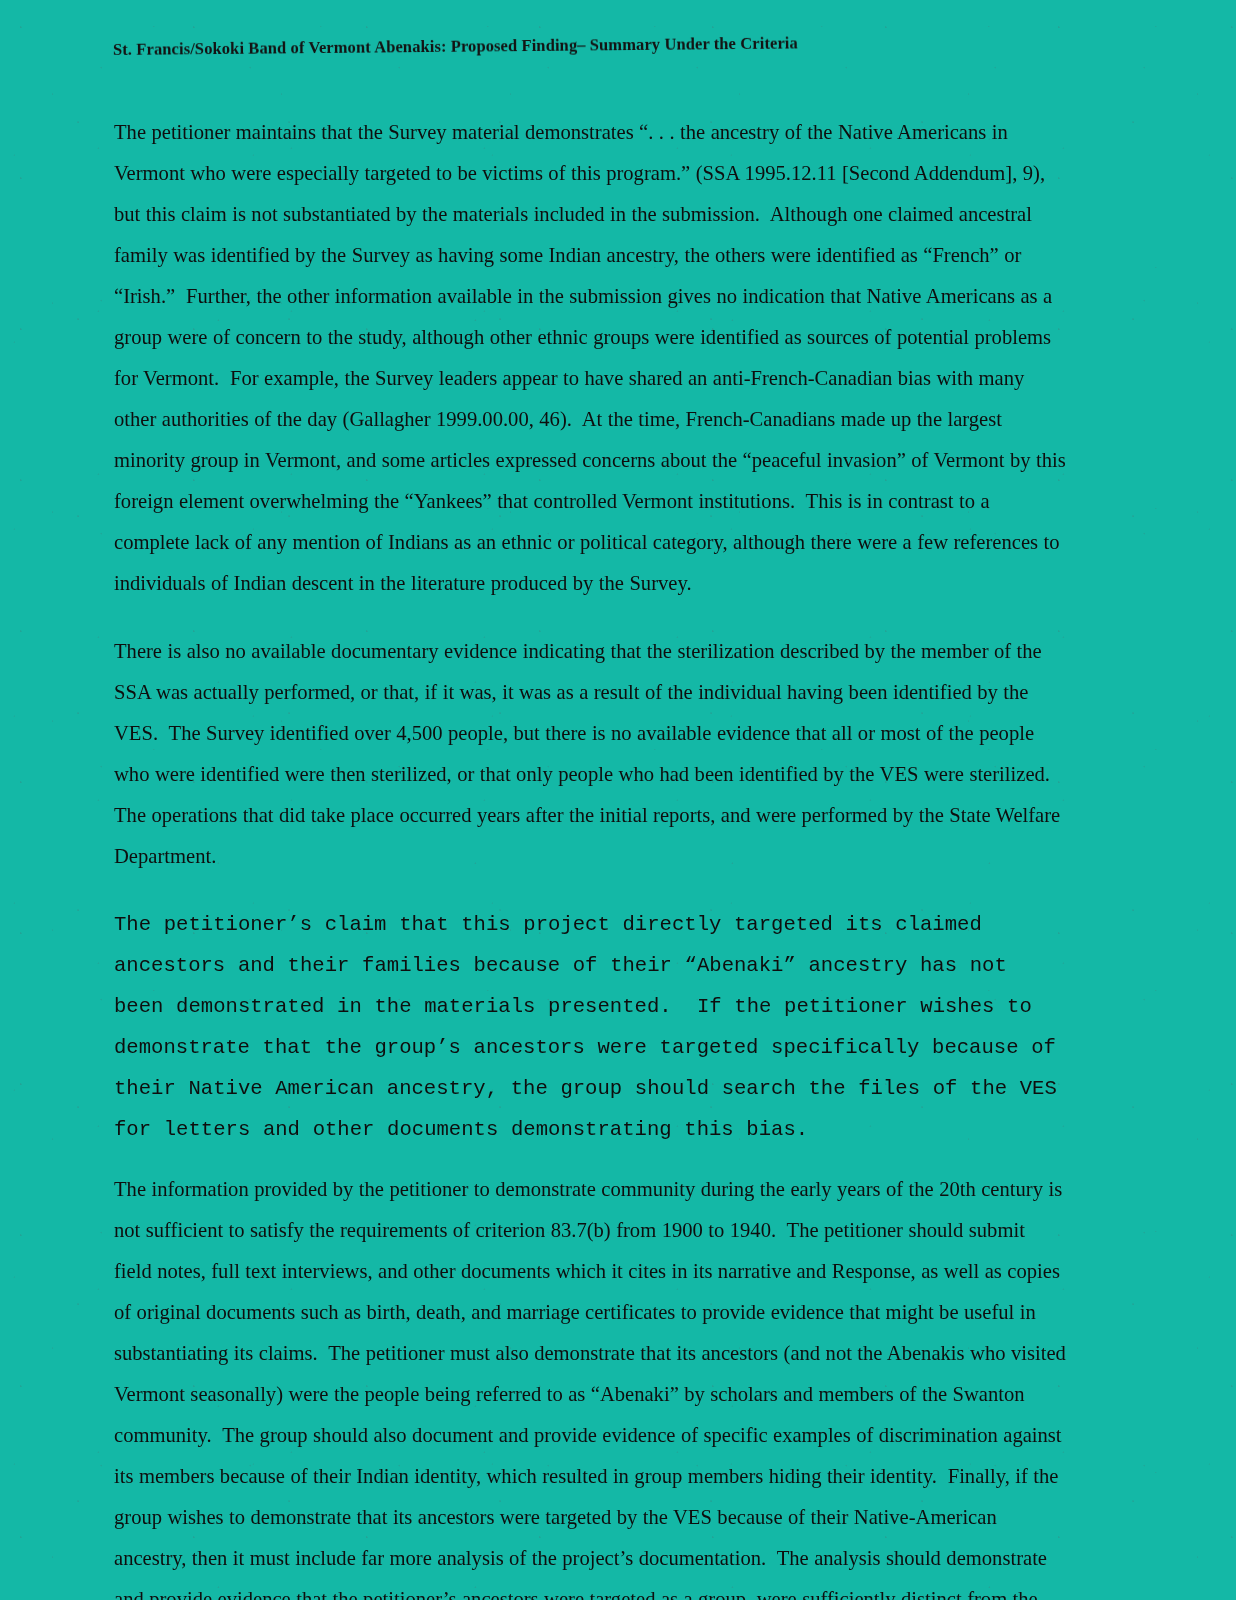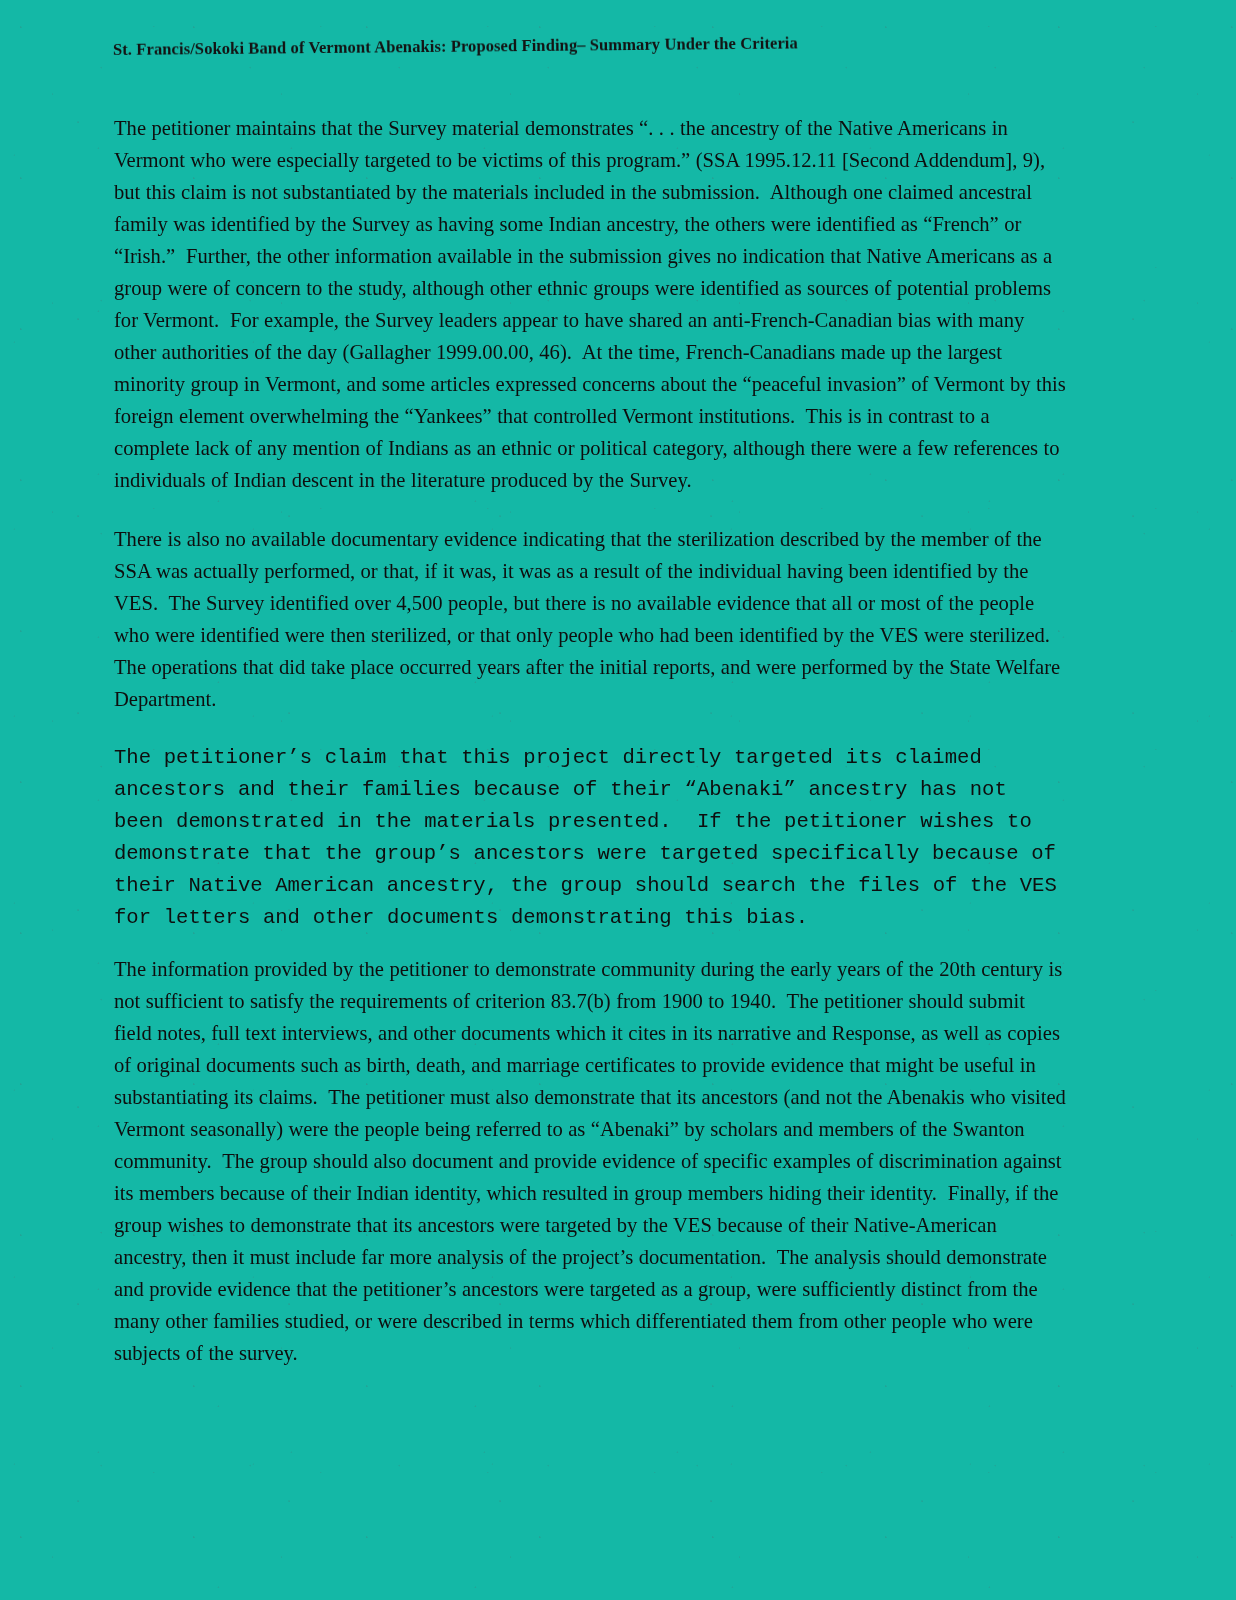--- a/index.html
+++ b/index.html
@@ -57,21 +57,21 @@
   .body-col {
     position: absolute;
     left: 114px;
     top: 112px;
     width: 952px;
   }
 
   p.para {
     margin: 0 0 27px 0;
     font-size: 20.6px;
-    line-height: 32px;
+    line-height: 41px;
     color: #161616;
     text-align: left;
     white-space: pre-wrap;
     word-spacing: 0.3px;
   }
   p.para.tight {
     margin-bottom: 19px;
     font-family: Liberation Mono, monospace;
   }
 

